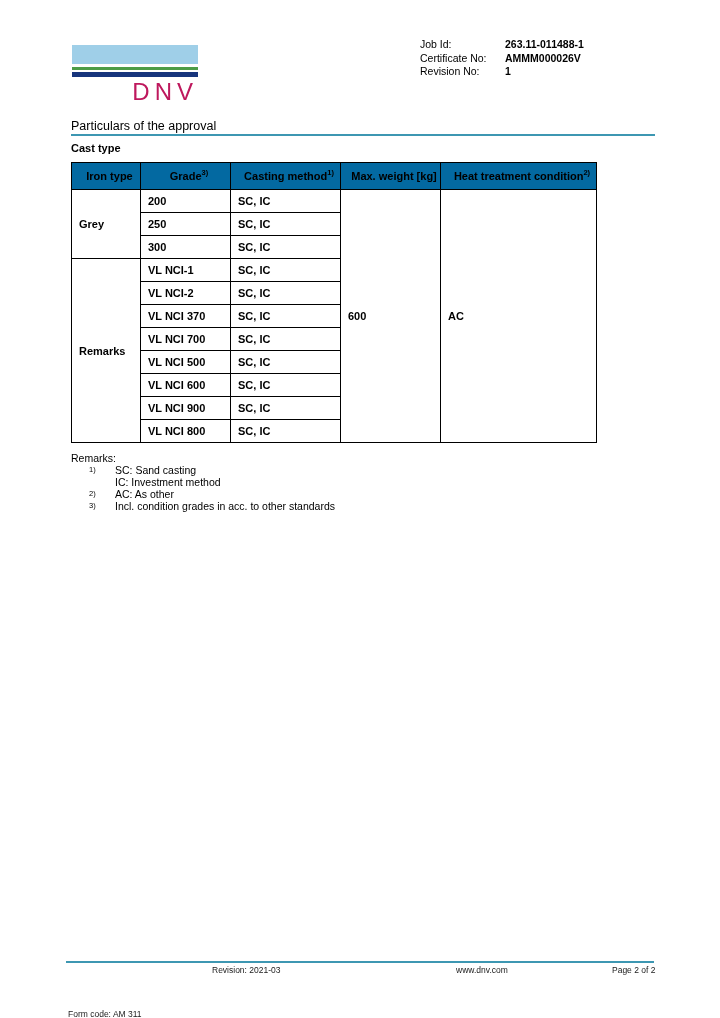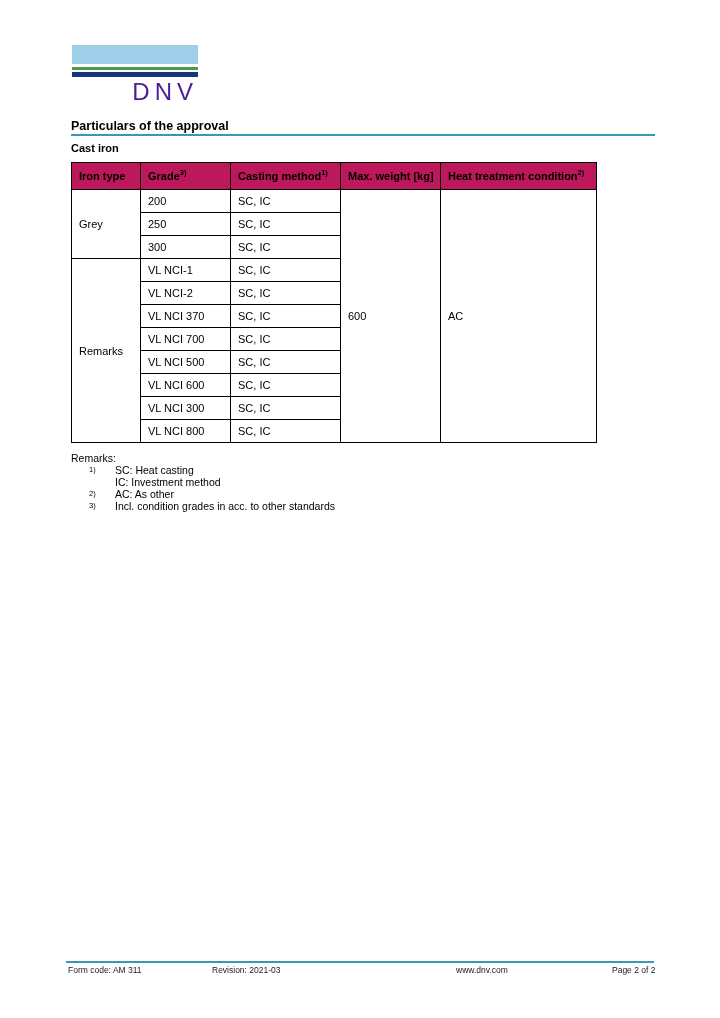--- a/index.html
+++ b/index.html
@@ -14,34 +14,34 @@
   }
 
   
   .logo { position: absolute; left: 72px; top: 45px; width: 126px; }
   .logo-bar-light { position: absolute; left: 0; top: 0; width: 126px; height: 19px; background: #9fcfe8; }
   .logo-bar-green { position: absolute; left: 0; top: 22px; width: 126px; height: 3px; background: #4c9c46; }
   .logo-bar-navy  { position: absolute; left: 0; top: 27px; width: 126px; height: 5px; background: #17357c; }
   .logo-text {
     position: absolute; left: 0; top: 35px; width: 126px;
     text-align: right;
-    font-size: 24px; letter-spacing: 5px; color: #4c1d95;
+    font-size: 24px; letter-spacing: 5px; color: #be185d;
     font-weight: 400; line-height: 24px;
   }
 
   
   .doc-info { position: absolute; left: 420px; top: 38px; font-size: 10.5px; line-height: 13.5px; }
   .doc-info-row { display: flex; }
   .doc-info-label { width: 85px; }
   .doc-info-value { font-weight: bold; }
 
   
   .section-title {
     position: absolute; left: 71px; top: 119px;
-    font-size: 12.5px; font-weight: bold;
+    font-size: 12.5px; font-weight: normal;
   }
   .title-rule {
     position: absolute; left: 71px; top: 134px;
     width: 584px; height: 2px; background: #3d97b2;
   }
   .section-subtitle {
     position: absolute; left: 71px; top: 142px;
     font-size: 11px; font-weight: bold;
   }
 
@@ -54,61 +54,76 @@
   }
   table.approval th, table.approval td {
     border: 1px solid #000;
     padding: 0 0 0 7px;
     text-align: left;
     vertical-align: middle;
     overflow: hidden;
     white-space: nowrap;
   }
   table.approval th {
-    background: #be185d;
+    background: #0369a1;
     font-weight: bold;
     height: 27px;
-  }
-  table.approval td { height: 23px; }
+    text-align: center;
+  }
+  table.approval td { height: 23px; font-weight: bold; }
   table.approval sup { font-size: 7.5px; vertical-align: super; line-height: 0; }
 
   
   .remarks { position: absolute; left: 71px; top: 452px; font-size: 10.5px; }
   .remarks-title { line-height: 12px; }
   .remark-item { display: flex; margin-left: 18px; }
   .remark-sup { width: 26px; font-size: 7.5px; padding-top: 1px; }
   .remark-line { line-height: 12px; }
 
   
   .footer-rule {
     position: absolute; left: 66px; top: 961px;
     width: 588px; height: 1.5px; background: #3d97b2;
   }
   .footer-text { position: absolute; top: 965px; font-size: 8.5px; color: #1a1a1a; }
-  .footer-form { left: 68px; }
+  .footer-form { left: 68px; margin-top: 44px; }
   .footer-revision { left: 212px; }
   .footer-website { left: 456px; }
   .footer-page { left: 612px; }
 </style>
 </head>
 <body>
 
 <div class="page">
 
   <div class="logo">
     <div class="logo-bar-light"></div>
     <div class="logo-bar-green"></div>
     <div class="logo-bar-navy"></div>
     <div class="logo-text">DNV</div>
   </div>
 
+  <div class="doc-info">
+    <div class="doc-info-row">
+      <span class="doc-info-label">Job Id:</span>
+      <span class="doc-info-value">263.11-011488-1</span>
+    </div>
+    <div class="doc-info-row">
+      <span class="doc-info-label">Certificate No:</span>
+      <span class="doc-info-value">AMMM000026V</span>
+    </div>
+    <div class="doc-info-row">
+      <span class="doc-info-label">Revision No:</span>
+      <span class="doc-info-value">1</span>
+    </div>
+  </div>
 
   <div class="section-title">Particulars of the approval</div>
   <div class="title-rule"></div>
-  <div class="section-subtitle">Cast iron</div>
+  <div class="section-subtitle">Cast type</div>
 
   <table class="approval">
     <colgroup>
       <col style="width:69px">
         <col style="width:90px">
         <col style="width:110px">
         <col style="width:100px">
         <col style="width:156px">
     </colgroup>
     <thead>
@@ -155,36 +170,36 @@
       </tr>
       <tr>
         <td>VL NCI 500</td>
         <td>SC, IC</td>
       </tr>
       <tr>
         <td>VL NCI 600</td>
         <td>SC, IC</td>
       </tr>
       <tr>
-        <td>VL NCI 300</td>
+        <td>VL NCI 900</td>
         <td>SC, IC</td>
       </tr>
       <tr>
         <td>VL NCI 800</td>
         <td>SC, IC</td>
       </tr>
     </tbody>
   </table>
 
   <div class="remarks">
     <div class="remarks-title">Remarks:</div>
     <div class="remark-item">
       <span class="remark-sup">1)</span>
       <span class="remark-lines">
-        <div class="remark-line">SC: Heat casting</div>
+        <div class="remark-line">SC: Sand casting</div>
         <div class="remark-line">IC: Investment method</div>
       </span>
     </div>
     <div class="remark-item">
       <span class="remark-sup">2)</span>
       <span class="remark-lines">
         <div class="remark-line">AC: As other</div>
       </span>
     </div>
     <div class="remark-item">

